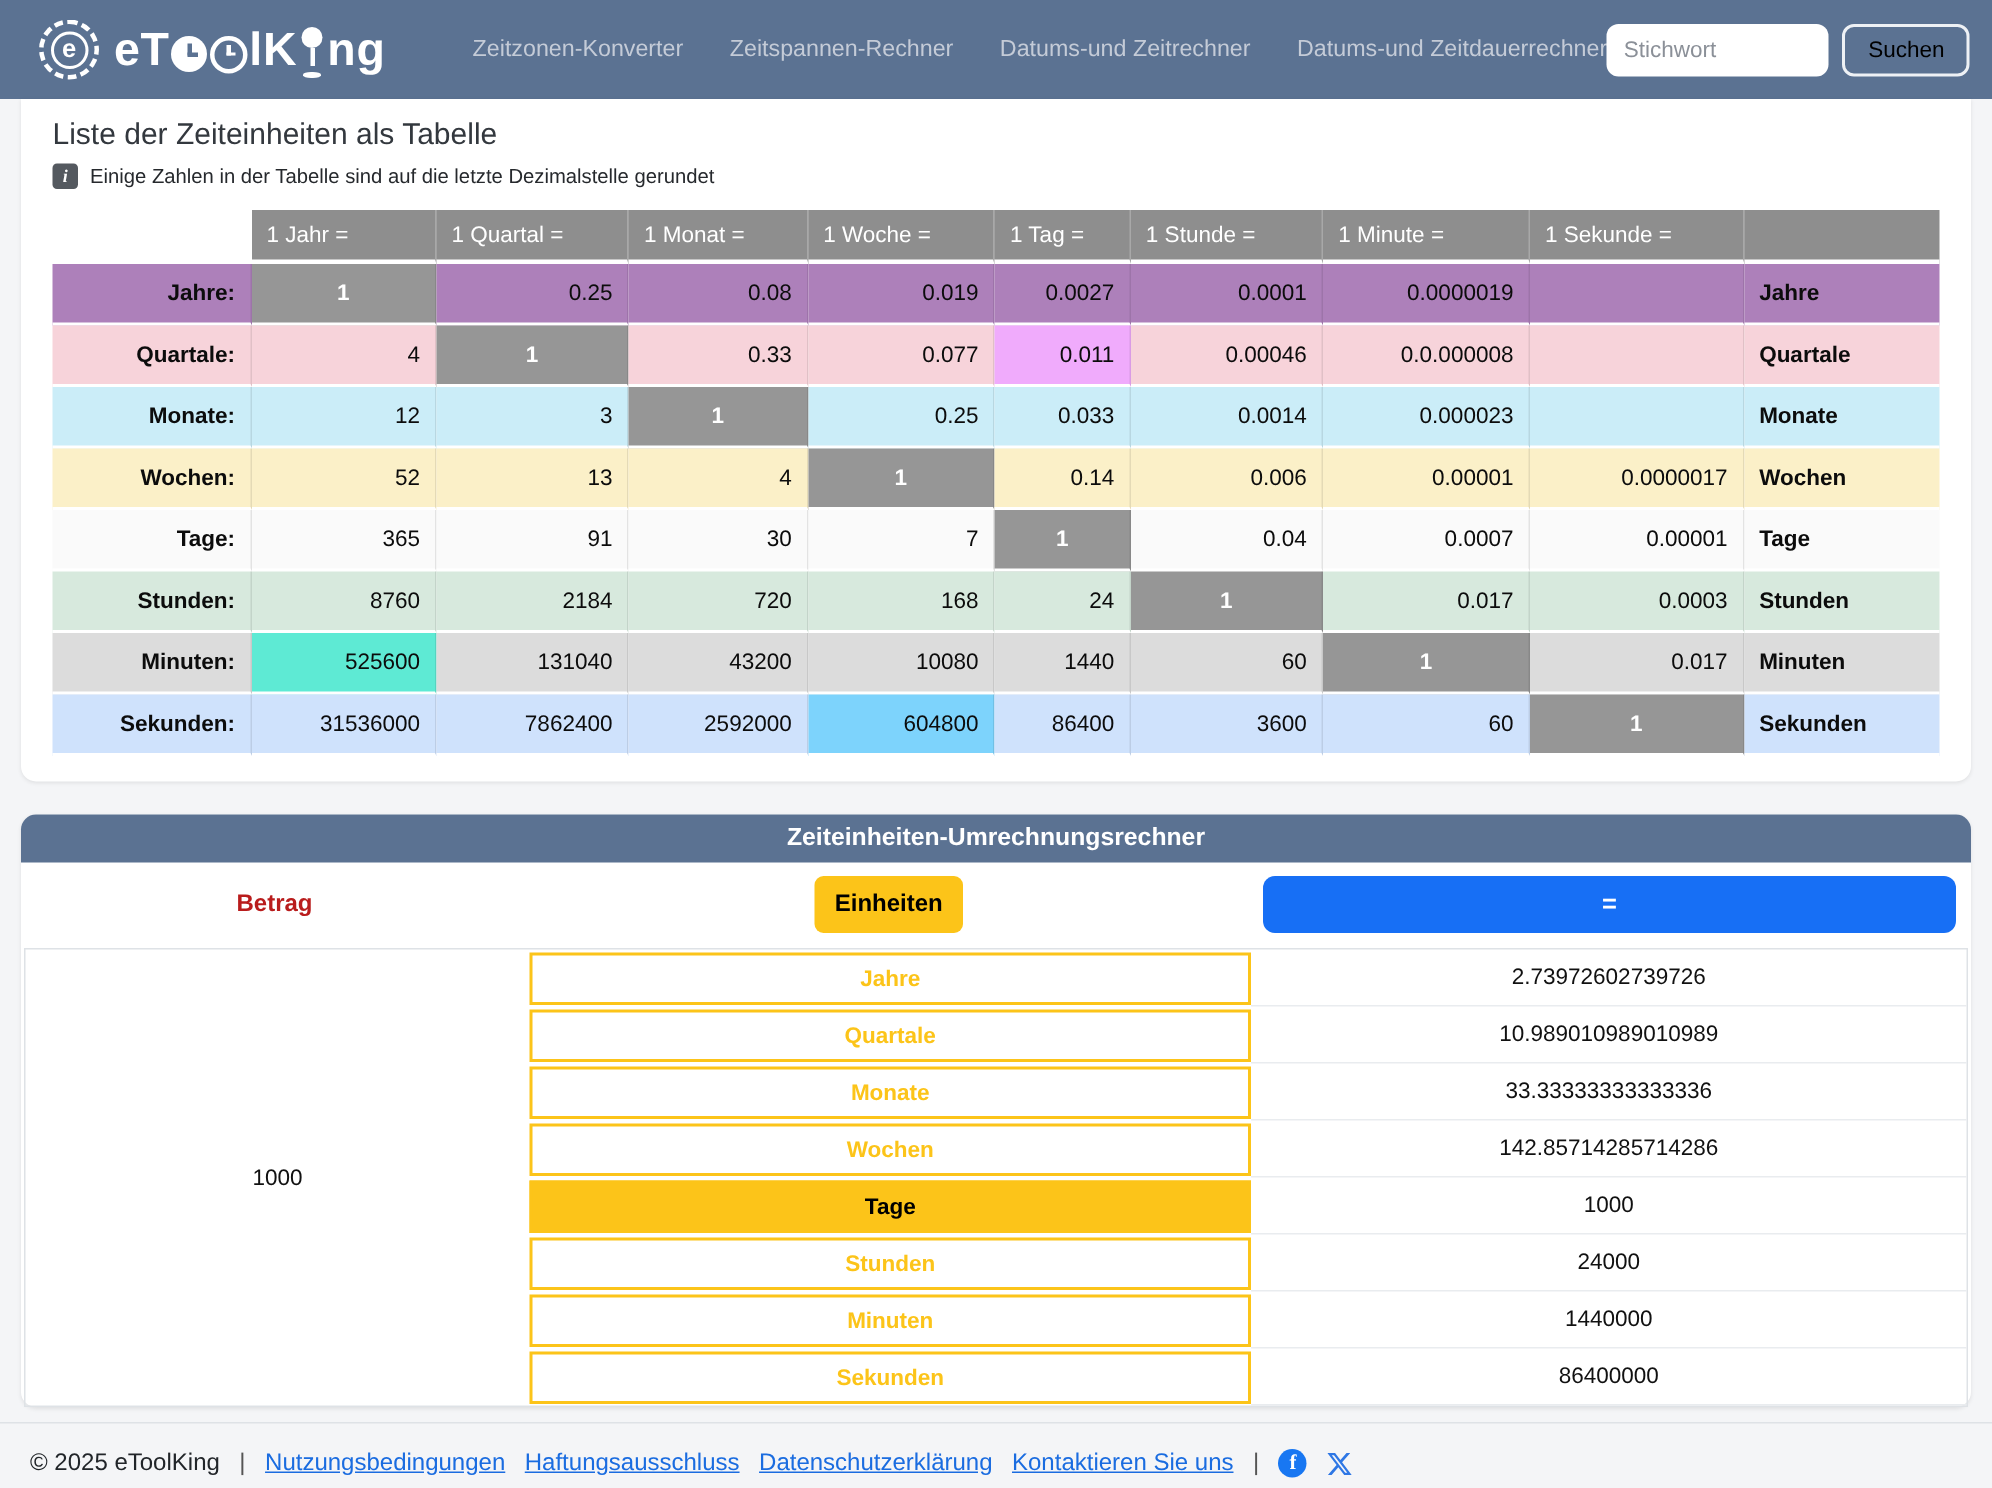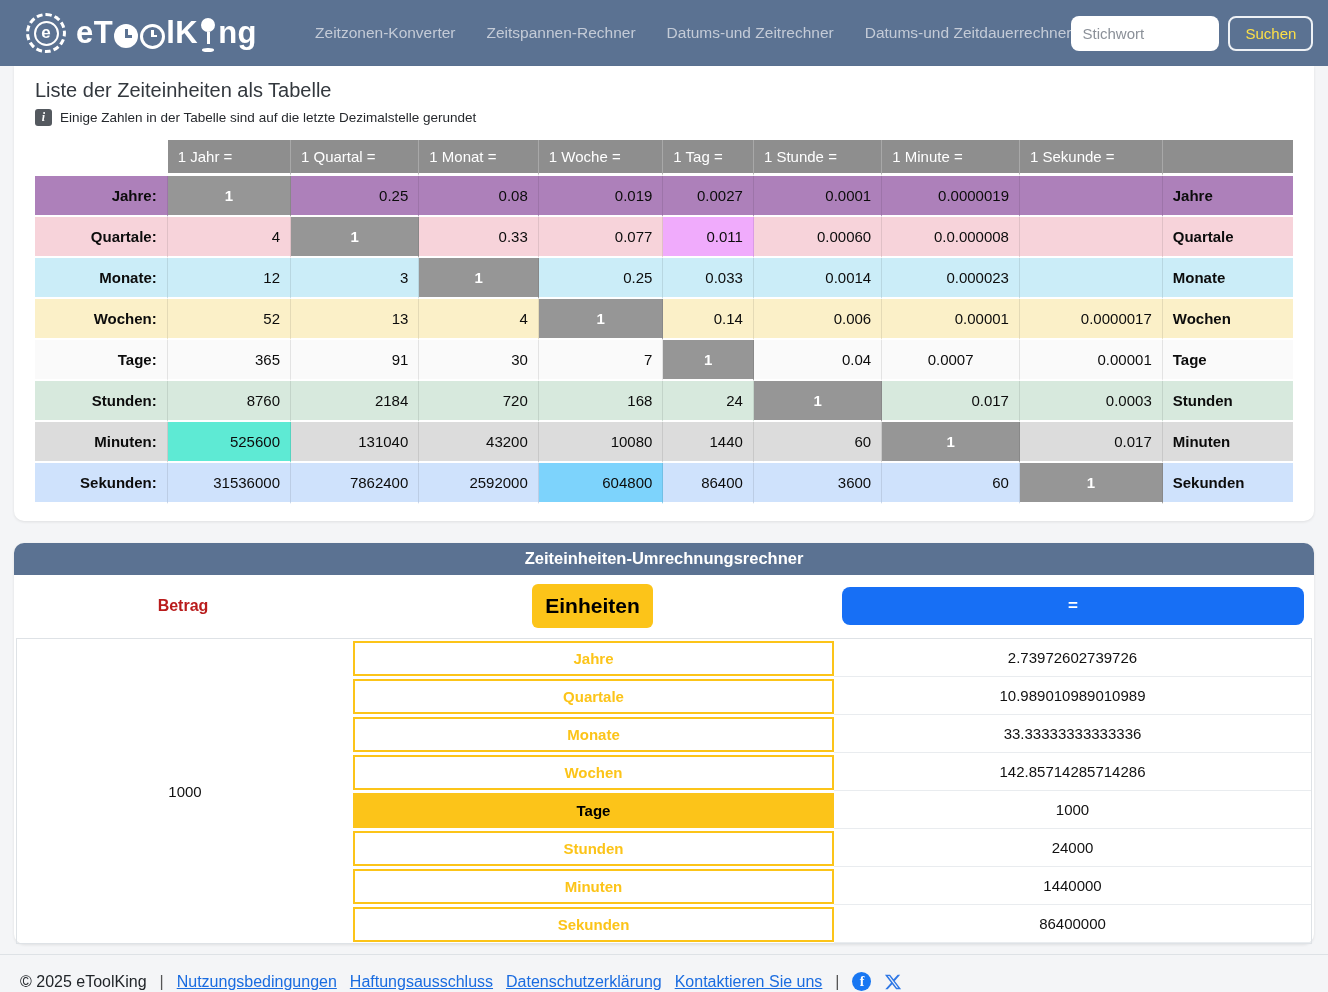--- a/index.html
+++ b/index.html
@@ -25,21 +25,21 @@
   .pin .pin-head { position:absolute; left:1px; top:0; width:14px; height:14px; background:#fff; border-radius:50%; }
   .pin .pin-stem { position:absolute; left:6.5px; top:14px; width:3px; height:12px; background:#fff; }
   .pin .pin-base { position:absolute; left:2px; bottom:0; width:12px; height:4px; background:#fff; border-radius:45%; }
   .nav-links { display:flex; gap:31px; margin-left:58px; }
   .nav-links a { color:#c4cbd7; font-size:15.5px; text-decoration:none; white-space:nowrap; }
   .search-box { margin-left:auto; display:flex; align-items:center; gap:9px; }
   .search-box input { width:148px; height:35px; border:none; border-radius:8px; padding:0 11px;
     font-size:15px; color:#333; outline:none; font-family:"Liberation Sans",sans-serif; }
   .search-box input::placeholder { color:#8b9098; }
   .search-btn { height:35px; padding:0 15px; background:transparent; border:2px solid #eef1f5; border-radius:8px;
-    color:#fde047; font-size:15px; cursor:pointer; font-family:"Liberation Sans",sans-serif; }
+    color:#000000; font-size:15px; cursor:pointer; font-family:"Liberation Sans",sans-serif; }
 
   
   .card1 { background:#fff; margin:0 14px; border-radius:0 0 10px 10px; box-shadow:0 1px 3px rgba(0,0,0,.09);
     padding:13px 21px 17px; }
   .card1 h1 { font-size:20px; font-weight:500; color:#33383e; margin-bottom:7px; }
   .note { display:flex; align-items:center; gap:8px; font-size:13.5px; color:#26292d; margin-bottom:14px; }
   .info-ic { width:17px; height:17px; background:#54595f; border-radius:3px; color:#fff;
     font-family:"Liberation Serif",serif; font-style:italic; font-weight:700; font-size:12px;
     display:flex; align-items:center; justify-content:center; flex:0 0 auto; }
   table.units { width:100%; border-collapse:separate; border-spacing:0; table-layout:fixed; font-size:15px; }
@@ -58,21 +58,21 @@
   table.units td.unit-label { text-align:left; font-weight:700; }
   table.units td.diag { background:#969696 !important; color:#fff; font-weight:700; text-align:center; }
 
   
   .card2 { background:#fff; margin:22px 14px 0; border-radius:10px 10px 10px 10px; box-shadow:0 1px 3px rgba(0,0,0,.09); }
   .conv-header { background:#5b7292; color:#fff; font-size:16.5px; font-weight:700; text-align:center;
     padding:6px 0 7px; border-radius:10px 10px 0 0; }
   .conv-controls { display:grid; grid-template-columns:338px 481px 1fr; align-items:center; padding:9px 0 10px; }
   .betrag-label { text-align:center; font-weight:700; font-size:16px; color:#b91c1c; }
   .einheiten-btn { justify-self:center; background:#fcc419; border:none; border-radius:6px;
-    color:#000; font-weight:700; font-size:21px; padding:10px 13px; cursor:pointer; font-family:"Liberation Sans",sans-serif; }
+    color:#000; font-weight:700; font-size:16px; padding:10px 13px; cursor:pointer; font-family:"Liberation Sans",sans-serif; }
   .equals-btn { margin:0 10px 0 9px; height:38px; background:#176ff5; border:none; border-radius:8px;
     color:#fff; font-weight:700; font-size:17px; cursor:pointer; font-family:"Liberation Sans",sans-serif; }
   .conv-table { margin:0 2px 4px; border:1px solid #dee2e6; display:grid;
     grid-template-columns:336px 481px 1fr; grid-auto-rows:38px; }
   .amount-cell { grid-column:1; grid-row:1 / span 8; display:flex; align-items:center; justify-content:center;
     font-size:15px; color:#111; }
   .unit-cell { padding:1.5px 0 1.5px 0; cursor:pointer; }
   .unit-box { height:100%; border:2px solid #fcc419; display:flex; align-items:center; justify-content:center;
     color:#fcc419; font-weight:700; font-size:15px; background:#fff; }
   .unit-box.selected { background:#fcc419; color:#000; }
@@ -167,21 +167,21 @@
           <td style="background: rgb(173, 128, 186);"></td>
           <td class="unit-label" style="background: rgb(173, 128, 186);">Jahre</td>
         </tr>
         <tr>
           <td class="row-label" style="background: rgb(247, 211, 218);">Quartale:</td>
           <td style="background: rgb(247, 211, 218);">4</td>
           <td class="diag">1</td>
           <td style="background: rgb(247, 211, 218);">0.33</td>
           <td style="background: rgb(247, 211, 218);">0.077</td>
           <td style="background: #f0abfc;">0.011</td>
-          <td style="background: rgb(247, 211, 218);">0.00060</td>
+          <td style="background: rgb(247, 211, 218);">0.00046</td>
           <td style="background: rgb(247, 211, 218);">0.0.000008</td>
           <td style="background: rgb(247, 211, 218);"></td>
           <td class="unit-label" style="background: rgb(247, 211, 218);">Quartale</td>
         </tr>
         <tr>
           <td class="row-label" style="background: rgb(203, 237, 248);">Monate:</td>
           <td style="background: rgb(203, 237, 248);">12</td>
           <td style="background: rgb(203, 237, 248);">3</td>
           <td class="diag">1</td>
           <td style="background: rgb(203, 237, 248);">0.25</td>
@@ -204,21 +204,21 @@
           <td class="unit-label" style="background: rgb(251, 240, 200);">Wochen</td>
         </tr>
         <tr>
           <td class="row-label" style="background: rgb(250, 250, 250);">Tage:</td>
           <td style="background: rgb(250, 250, 250);">365</td>
           <td style="background: rgb(250, 250, 250);">91</td>
           <td style="background: rgb(250, 250, 250);">30</td>
           <td style="background: rgb(250, 250, 250);">7</td>
           <td class="diag">1</td>
           <td style="background: rgb(250, 250, 250);">0.04</td>
-          <td style="background: rgb(250, 250, 250); text-align: center;">0.0007</td>
+          <td style="background: rgb(250, 250, 250);">0.0007</td>
           <td style="background: rgb(250, 250, 250);">0.00001</td>
           <td class="unit-label" style="background: rgb(250, 250, 250);">Tage</td>
         </tr>
         <tr>
           <td class="row-label" style="background: rgb(215, 233, 221);">Stunden:</td>
           <td style="background: rgb(215, 233, 221);">8760</td>
           <td style="background: rgb(215, 233, 221);">2184</td>
           <td style="background: rgb(215, 233, 221);">720</td>
           <td style="background: rgb(215, 233, 221);">168</td>
           <td style="background: rgb(215, 233, 221);">24</td>

